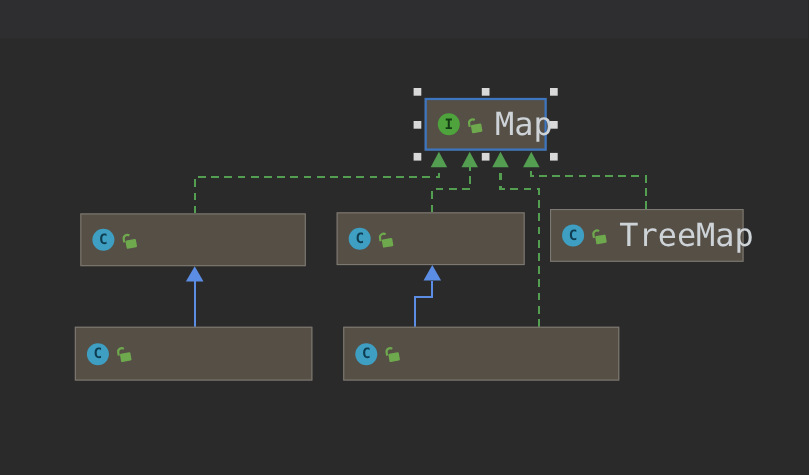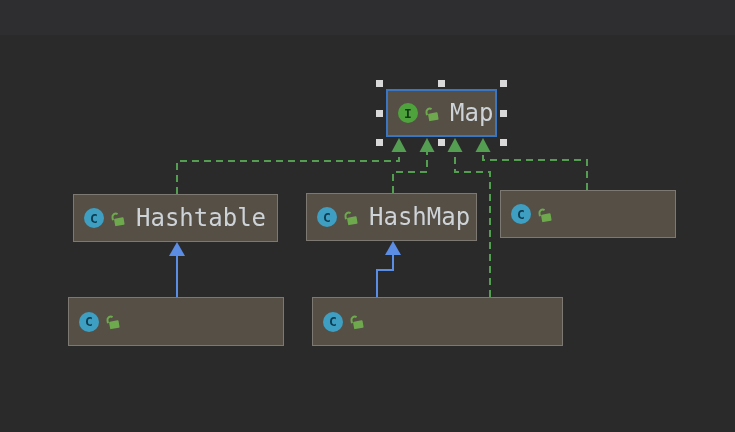--- a/index.html
+++ b/index.html
@@ -1,21 +1,21 @@
 <!DOCTYPE html>
 <html><head>
 <meta charset="utf-8">
 <style>
   html,body{margin:0;padding:0;background:#2a2a2b;}
   #stage{position:relative;overflow:hidden;font-family:"DejaVu Sans Mono","Liberation Mono",monospace;}
   #top-strip{position:absolute;left:0;top:0;right:0;}
   #edge-layer{position:absolute;left:0;top:0;pointer-events:none;}
   #edge-layer *{pointer-events:auto;}
   .node{position:absolute;box-sizing:border-box;display:flex;align-items:center;padding-left:10px;cursor:default;}
-  .node .label{font-size:24px;letter-spacing:0;white-space:pre;text-align:center;}
+  .node .label{font-size:29px;letter-spacing:0;white-space:pre;text-align:center;}
   .circle-icon{width:20px;height:20px;border-radius:50%;display:flex;align-items:center;justify-content:center;
                font-size:13px;font-weight:bold;flex:0 0 auto;margin-right:4px;}
   .lock-wrap{flex:0 0 auto;margin-right:9px;display:flex;align-items:center;}
   .handle{position:absolute;width:7px;height:7px;}
 </style>
 </head>
 <body>
 
 <div id="stage" style="width: 735px; height: 432px; background: rgb(42, 42, 43);">
   <div id="top-strip" style="height: 35px; background: rgb(46, 46, 48);"></div>
@@ -69,44 +69,43 @@
       <div class="node" style="left: 73px; top: 194px; width: 205px; height: 48px; background: rgb(85, 79, 70); border: 1px solid rgb(125, 120, 113); color: rgb(206, 211, 216);">
         <span class="circle-icon" style="background: rgb(62, 159, 194); color: rgb(14, 60, 80);">C</span>
         <span class="lock-wrap">
           <svg width="19" height="19" viewBox="0 0 19 19">
             <g transform="rotate(-10 9.5 11)">
               <path d="M5,10.5 V7.6 A3.3,3.3 0 0 1 10.6,5.2" fill="none" stroke="#6fa94e" stroke-width="2"></path>
               <rect x="6.2" y="9.2" width="9.6" height="7.6" rx="1" fill="#6fa94e"></rect>
             </g>
           </svg>
         </span>
-        <span class="label">Hashtable</span>
       </div>
       <div class="node" style="left: 306px; top: 193px; width: 171px; height: 48px; background: rgb(85, 79, 70); border: 1px solid rgb(125, 120, 113); color: rgb(206, 211, 216);">
         <span class="circle-icon" style="background: rgb(62, 159, 194); color: rgb(14, 60, 80);">C</span>
         <span class="lock-wrap">
           <svg width="19" height="19" viewBox="0 0 19 19">
             <g transform="rotate(-10 9.5 11)">
               <path d="M5,10.5 V7.6 A3.3,3.3 0 0 1 10.6,5.2" fill="none" stroke="#6fa94e" stroke-width="2"></path>
               <rect x="6.2" y="9.2" width="9.6" height="7.6" rx="1" fill="#6fa94e"></rect>
             </g>
           </svg>
         </span>
-        <span class="label">HashMap</span>
       </div>
       <div class="node" style="left: 500px; top: 190px; width: 176px; height: 48px; background: rgb(85, 79, 70); border: 1px solid rgb(125, 120, 113); color: rgb(206, 211, 216);">
         <span class="circle-icon" style="background: rgb(62, 159, 194); color: rgb(14, 60, 80);">C</span>
         <span class="lock-wrap">
           <svg width="19" height="19" viewBox="0 0 19 19">
             <g transform="rotate(-10 9.5 11)">
               <path d="M5,10.5 V7.6 A3.3,3.3 0 0 1 10.6,5.2" fill="none" stroke="#6fa94e" stroke-width="2"></path>
               <rect x="6.2" y="9.2" width="9.6" height="7.6" rx="1" fill="#6fa94e"></rect>
             </g>
           </svg>
         </span>
+        <span class="label">TreeMap</span>
       </div>
       <div class="node" style="left: 68px; top: 297px; width: 216px; height: 49px; background: rgb(85, 79, 70); border: 1px solid rgb(125, 120, 113); color: rgb(206, 211, 216);">
         <span class="circle-icon" style="background: rgb(62, 159, 194); color: rgb(14, 60, 80);">C</span>
         <span class="lock-wrap">
           <svg width="19" height="19" viewBox="0 0 19 19">
             <g transform="rotate(-10 9.5 11)">
               <path d="M5,10.5 V7.6 A3.3,3.3 0 0 1 10.6,5.2" fill="none" stroke="#6fa94e" stroke-width="2"></path>
               <rect x="6.2" y="9.2" width="9.6" height="7.6" rx="1" fill="#6fa94e"></rect>
             </g>
           </svg>

